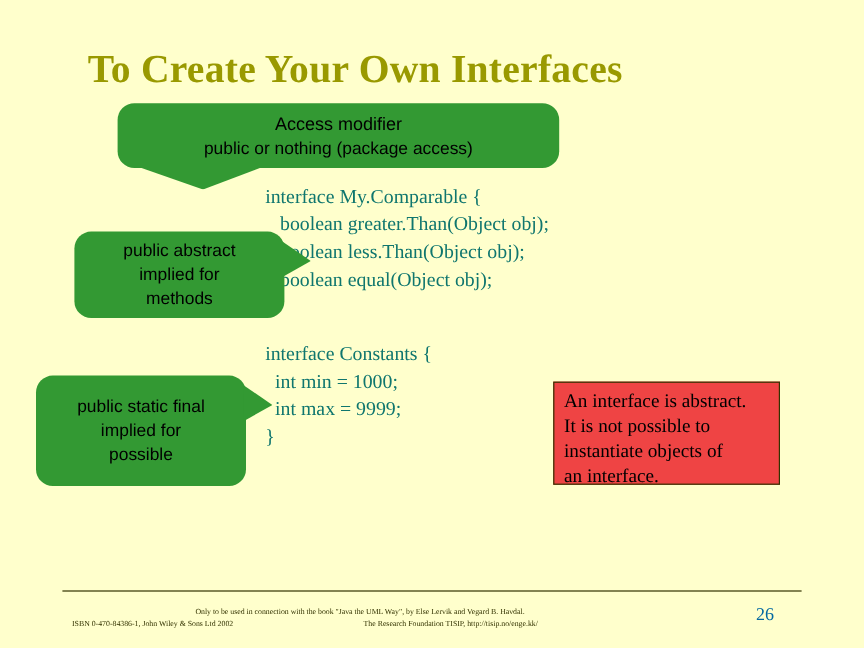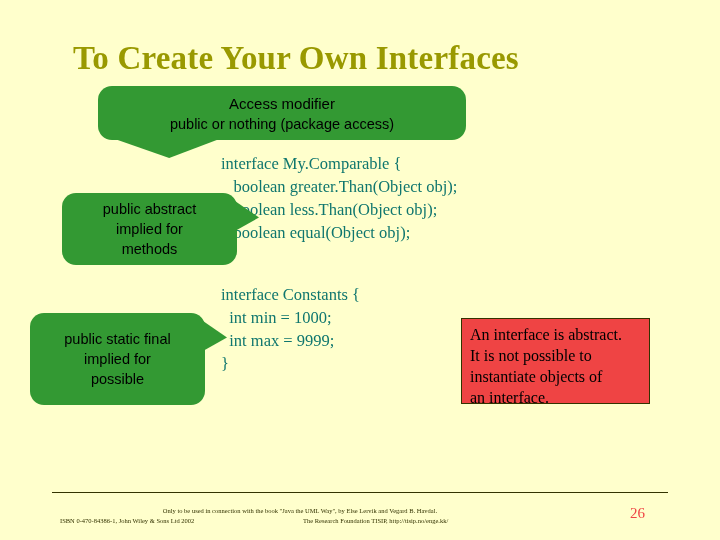--- a/index.html
+++ b/index.html
@@ -151,21 +151,21 @@
   }
   #footer-line1 { left: 0; top: 506px; width: 600px; text-align: center; }
   #footer-line2-left  { left: 60px; top: 516px; }
   #footer-line2-right { left: 303px; top: 516px; }
   #page-number {
     position: absolute;
     left: 630px;
     top: 505px;
     font-family: "Liberation Serif", "DejaVu Serif", serif;
     font-size: 15px;
-    color: #ef4444;
+    color: #0369a1;
   }
 </style>
 </head>
 <body>
 
 <div class="slide">
 
   <div class="title">To Create Your Own Interfaces</div>
 
   <div class="tail-down"></div>

